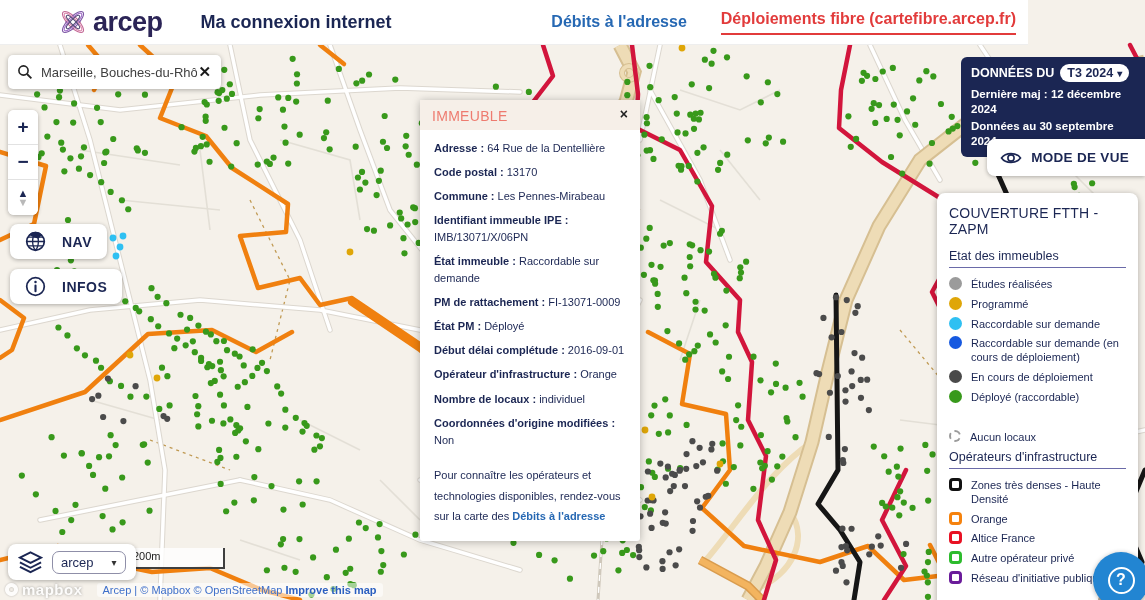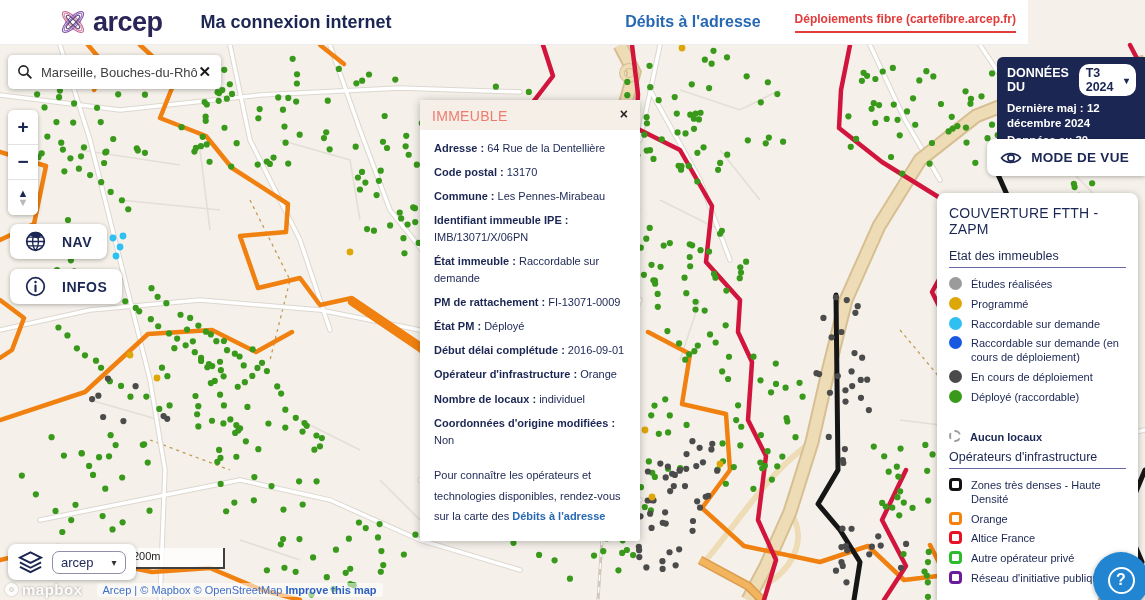--- a/index.html
+++ b/index.html
@@ -7,21 +7,21 @@
   body { position:relative; background:#f5f1ea; }
 
   
   .header { position:absolute; top:0; left:0; width:1028px; height:45px; background:#ffffff; z-index:40;
             display:flex; align-items:center; border-bottom:1px solid #eee;padding-left:27px; }
   .logo { display:flex; align-items:center; margin-left:28px; gap:2px; }
   .logo-word { font-size:27px; font-weight:bold; color:#2b2456; letter-spacing:-0.5px; }
   .app-title { margin-left:38px; font-size:18px; font-weight:bold; color:#1b2653; }
   .header-links { margin-left:auto; margin-right:12px; display:flex; gap:34px; align-items:center; }
   .hlink-blue { color:#2668b3; font-size:16px; font-weight:bold; cursor:pointer; }
-  .hlink-red  { color:#e23b3b; font-size:12px; font-weight:bold; cursor:pointer;
+  .hlink-red  { color:#e23b3b; font-size:16px; font-weight:bold; cursor:pointer;
                 border-bottom:2px solid #e23b3b; padding-bottom:5px; }
 
   
   #map-svg { position:absolute; top:0; left:0; z-index:0; }
 
   
   .searchbox { position:absolute; left:8px; top:55px; width:213px; height:34px; background:#fff; z-index:10;
                border-radius:5px; box-shadow:0 1px 5px rgba(0,0,0,.3); display:flex; align-items:center; padding:0 9px; }
   .searchbox input { border:none; outline:none; flex:1; font-size:13px; color:#404040; min-width:0;
                      font-family:"Liberation Sans", sans-serif; background:transparent; }
@@ -48,41 +48,41 @@
   .popup-head { background:#f6efe8; padding:8px 12px 6px 12px; display:flex; align-items:flex-start; }
   .popup-title { color:#ee7b6f; font-size:14px; letter-spacing:.3px; }
   .popup-close { margin-left:auto; color:#222; font-size:14px; font-weight:bold; cursor:pointer; line-height:12px; }
   .popup-body { padding:10px 14px 14px 14px; }
   .pfield { font-size:11px; color:#1b2653; line-height:1.55; margin-bottom:7px; }
   .pfield b { font-weight:bold; }
   .popup-footer { font-size:11px; color:#1b2653; line-height:1.9; margin-top:16px; }
   .popup-footer a { color:#2668b3; font-weight:bold; text-decoration:none; cursor:pointer; }
 
   
-  .datapanel { position:absolute; right:0; top:57px; width:148px; z-index:15; background:#1b2653;
+  .datapanel { position:absolute; right:0; top:57px; width:184px; z-index:15; background:#1b2653;
                color:#fff; border-radius:6px 0 0 6px; padding:7px 9px 8px 10px; }
   .dp-row1 { display:flex; align-items:center; gap:6px; font-size:12.5px; font-weight:bold; }
   .dp-select { background:#fff; color:#1b2653; border-radius:10px; padding:2px 7px; font-size:12.5px;
                font-weight:bold; display:flex; align-items:center; gap:4px; cursor:pointer; }
   .dp-select .chev { font-size:10px; }
   .dp-line { font-size:11.5px; font-weight:bold; margin-top:5px; line-height:1.3; }
 
   
   .modebtn { position:absolute; right:0; top:139px; height:37px; z-index:15; background:#fff;
              border-radius:8px 0 0 8px; box-shadow:0 1px 4px rgba(0,0,0,.3); display:flex; align-items:center;
              gap:9px; padding:0 16px 0 13px; color:#1b2653; font-size:13.5px; font-weight:bold; letter-spacing:.3px; cursor:pointer; }
 
   
   .legend { position:absolute; right:7px; top:193px; width:201px; z-index:15; background:#fff;
             border-radius:8px; box-shadow:0 1px 6px rgba(0,0,0,.3); padding:12px 12px 8px 12px; }
   .legend-title { color:#1b2653; font-size:14px; letter-spacing:.2px; margin-bottom:12px; }
   .lsec { color:#1b2653; font-size:12.5px; padding-bottom:4px; border-bottom:1px solid #6a6aa8; margin-bottom:9px; }
   .lsec-ops { }
   .lrow { display:flex; align-items:flex-start; gap:9px; margin:5px 0; }
-  .lrow-gap { margin-top:26px;font-weight:bold; }
+  .lrow-gap { margin-top:26px; }
   .llabel { font-size:11px; color:#1b2653; line-height:1.25; padding-top:1px; }
   .sw { flex:0 0 auto; }
   .sw-dot { width:13px; height:13px; border-radius:50%; }
   .sw-dashed { width:12px; height:12px; border-radius:50%; border:2px dashed #999; background:#fff; }
   .sw-square { width:13px; height:13px; border:3px solid #000; border-radius:4px; background:#fff; }
   .legend-close { display:block; margin:8px 2px 2px auto; width:26px; height:24px; background:#b5ac9c;
                   border:none; border-radius:6px; color:#fff; font-weight:bold; font-size:13px; cursor:pointer; }
 
   
   .layerctl { position:absolute; left:8px; top:544px; z-index:10; background:#fff; border-radius:8px;

